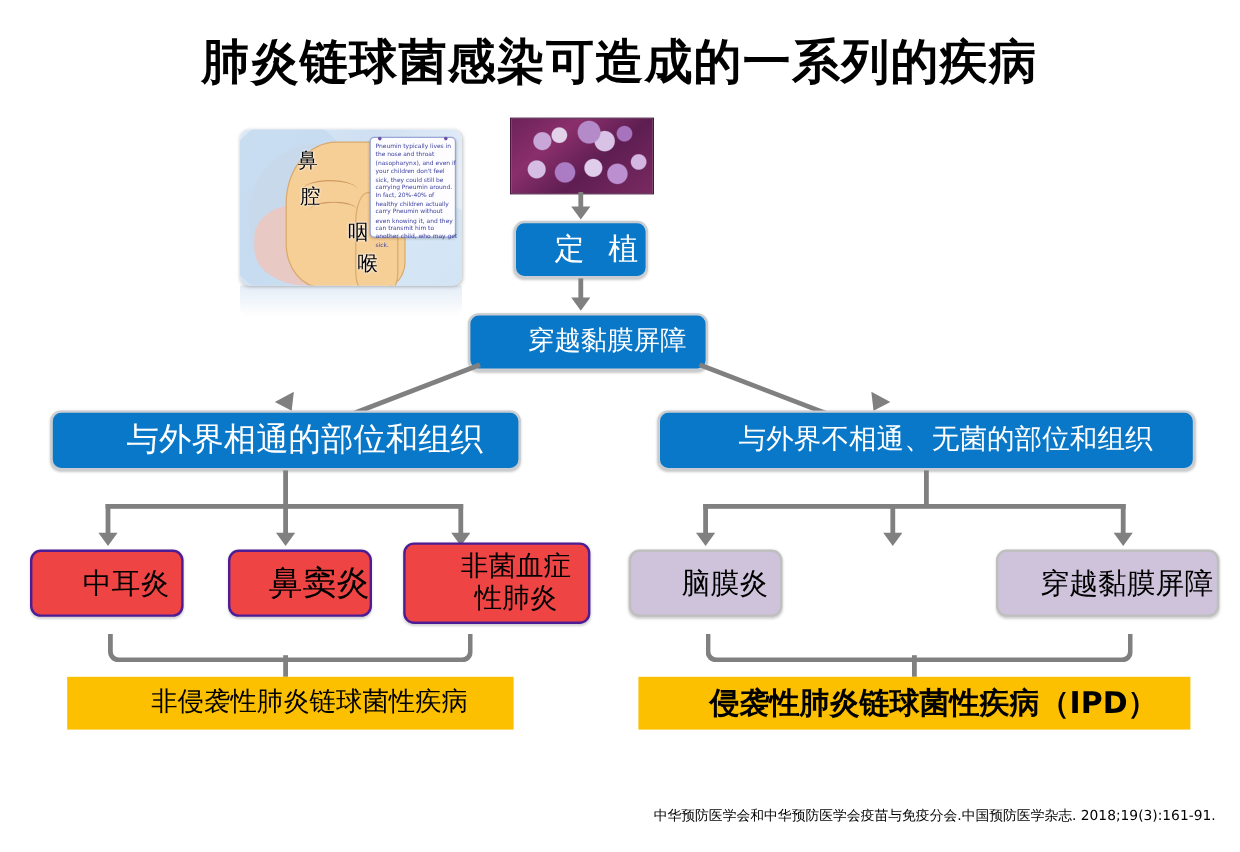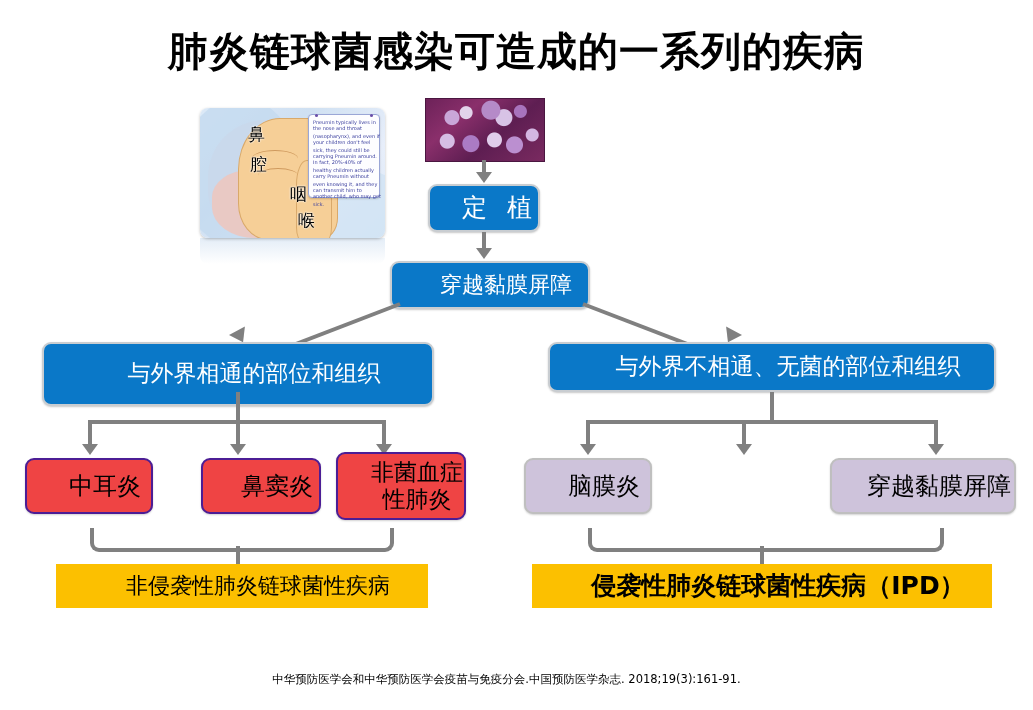--- a/index.html
+++ b/index.html
@@ -91,21 +91,21 @@
         border-left:8px solid transparent;border-right:8px solid transparent;
         border-top:11px solid #808080;}
   .diag{position:absolute;transform-origin:0 50%;height:4px;background:#808080;}
   .diag-head{position:absolute;width:0;height:0;
         border-left:9px solid transparent;border-right:9px solid transparent;
         border-top:13px solid #808080;}
   .bracket{position:absolute;border:4px solid #808080;border-top:none;
         border-radius:0 0 9px 9px;}
 
   
-  .cite{position:absolute;left:0;top:672px;width:1013px;text-align:center;
+  .cite{position:absolute;left:0;top:672px;width:1013px;text-align:right;
         font-size:11.5px;color:#000;
         font-family:"DejaVu Sans","Liberation Sans",sans-serif;}
 </style>
 </head>
 <body>
 
 <div id="stage">
 
   <div class="title">肺炎链球菌感染可造成的一系列的疾病</div>
 
@@ -145,21 +145,21 @@
   <div class="box blue" style="left:390px;top:261px;width:200px;height:48px;font-size:22px;">
     <span>穿越黏膜屏障</span>
   </div>
 
   <div class="diag" style="left:400px;top:302px;width:170px;transform:rotate(159deg);"></div>
   <div class="diag-head" style="left:231px;top:330px;transform:rotate(-28deg);"></div>
 
   <div class="diag" style="left:583px;top:302px;width:172px;transform:rotate(21deg);"></div>
   <div class="diag-head" style="left:722px;top:330px;transform:rotate(28deg);"></div>
 
-  <div class="box blue" style="left:42px;top:342px;width:392px;height:64px;font-size:23px;">
+  <div class="box blue" style="left:42px;top:342px;width:392px;height:50px;font-size:27px;">
     <span>与外界相通的部位和组织</span>
   </div>
   <div class="box blue" style="left:548px;top:342px;width:448px;height:50px;font-size:23px;">
     <span>与外界不相通、无菌的部位和组织</span>
   </div>
 
   <div class="vline" style="left:236px;top:392px;height:28px;"></div>
   <div class="hline" style="left:88px;top:420px;width:298px;"></div>
   <div class="vline" style="left:88px;top:420px;height:28px;"></div>
   <div class="arrowhead" style="left:82px;top:444px;"></div>
@@ -173,24 +173,24 @@
   <div class="vline" style="left:586px;top:420px;height:28px;"></div>
   <div class="arrowhead" style="left:580px;top:444px;"></div>
   <div class="vline" style="left:742px;top:420px;height:28px;"></div>
   <div class="arrowhead" style="left:736px;top:444px;"></div>
   <div class="vline" style="left:934px;top:420px;height:28px;"></div>
   <div class="arrowhead" style="left:928px;top:444px;"></div>
 
   <div class="box peach" style="left:25px;top:458px;width:128px;height:56px;font-size:24px;">
     <span>中耳炎</span>
   </div>
-  <div class="box peach" style="left:190px;top:458px;width:120px;height:56px;font-size:24px;margin-left:11px;">
+  <div class="box peach" style="left:190px;top:458px;width:120px;height:56px;font-size:28px;">
     <span>鼻窦炎</span>
   </div>
-  <div class="box peach" style="left:336px;top:452px;width:130px;height:68px;font-size:23px;white-space:pre-line;">
+  <div class="box peach" style="left:336px;top:452px;width:156px;height:68px;font-size:23px;white-space:pre-line;">
     <span>非菌血症
 性肺炎</span>
   </div>
 
   <div class="box purple" style="left:524px;top:458px;width:128px;height:56px;font-size:24px;">
     <span>脑膜炎</span>
   </div>
   <div class="box purple" style="left:830px;top:458px;width:186px;height:56px;font-size:24px;">
     <span>穿越黏膜屏障</span>
   </div>

